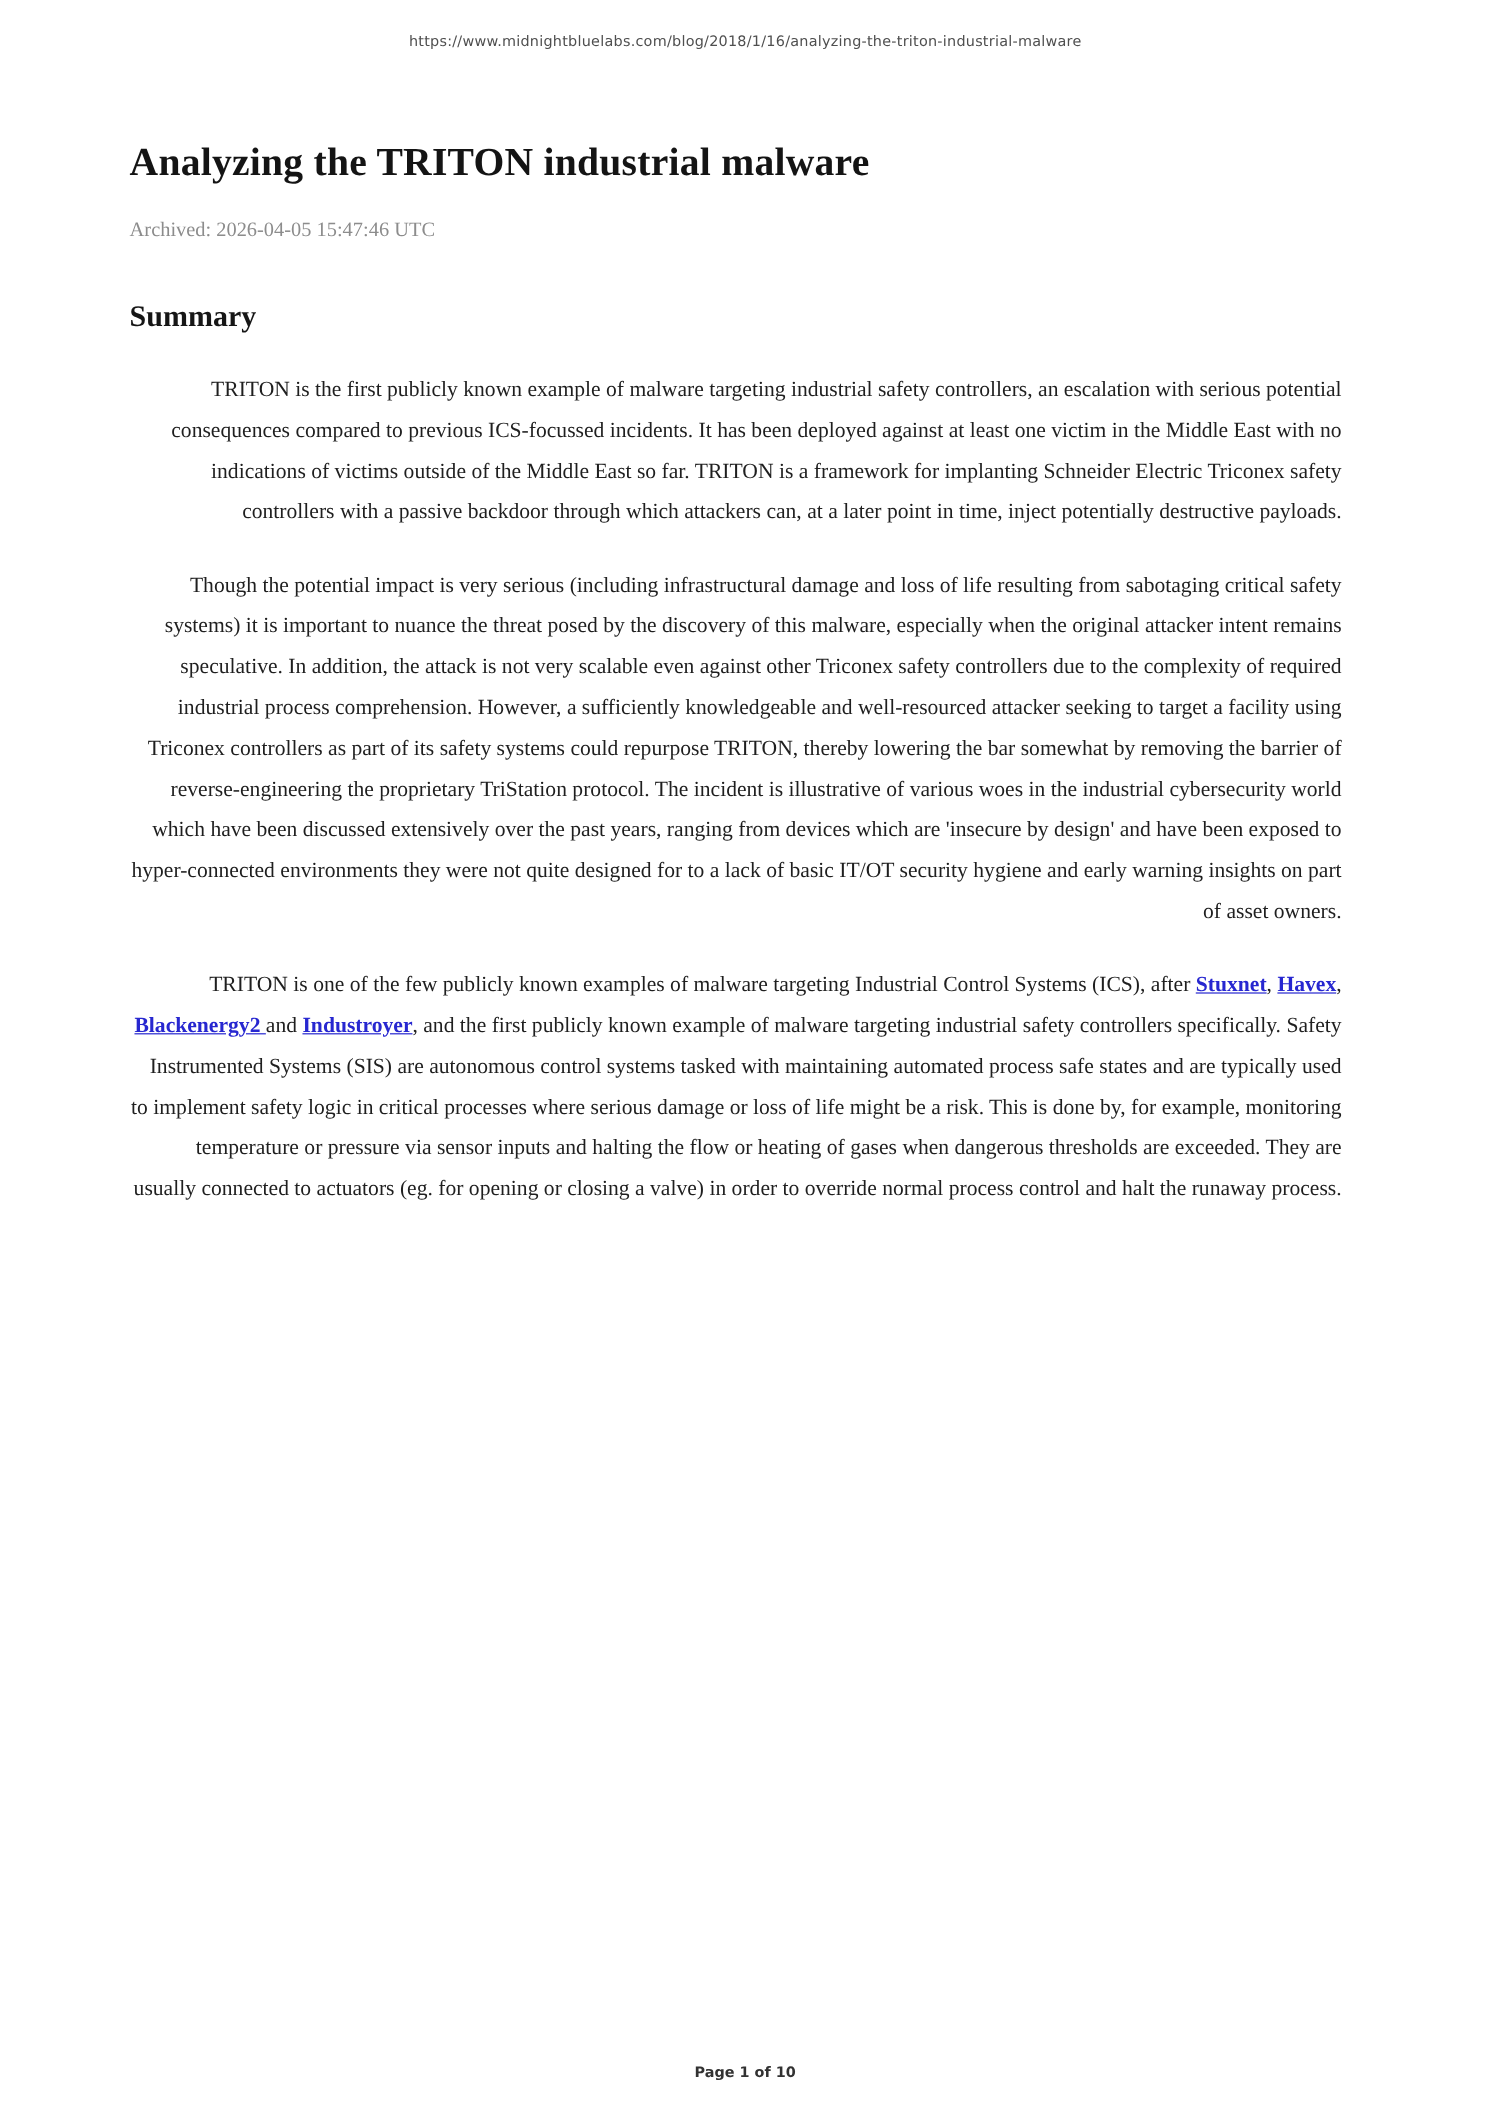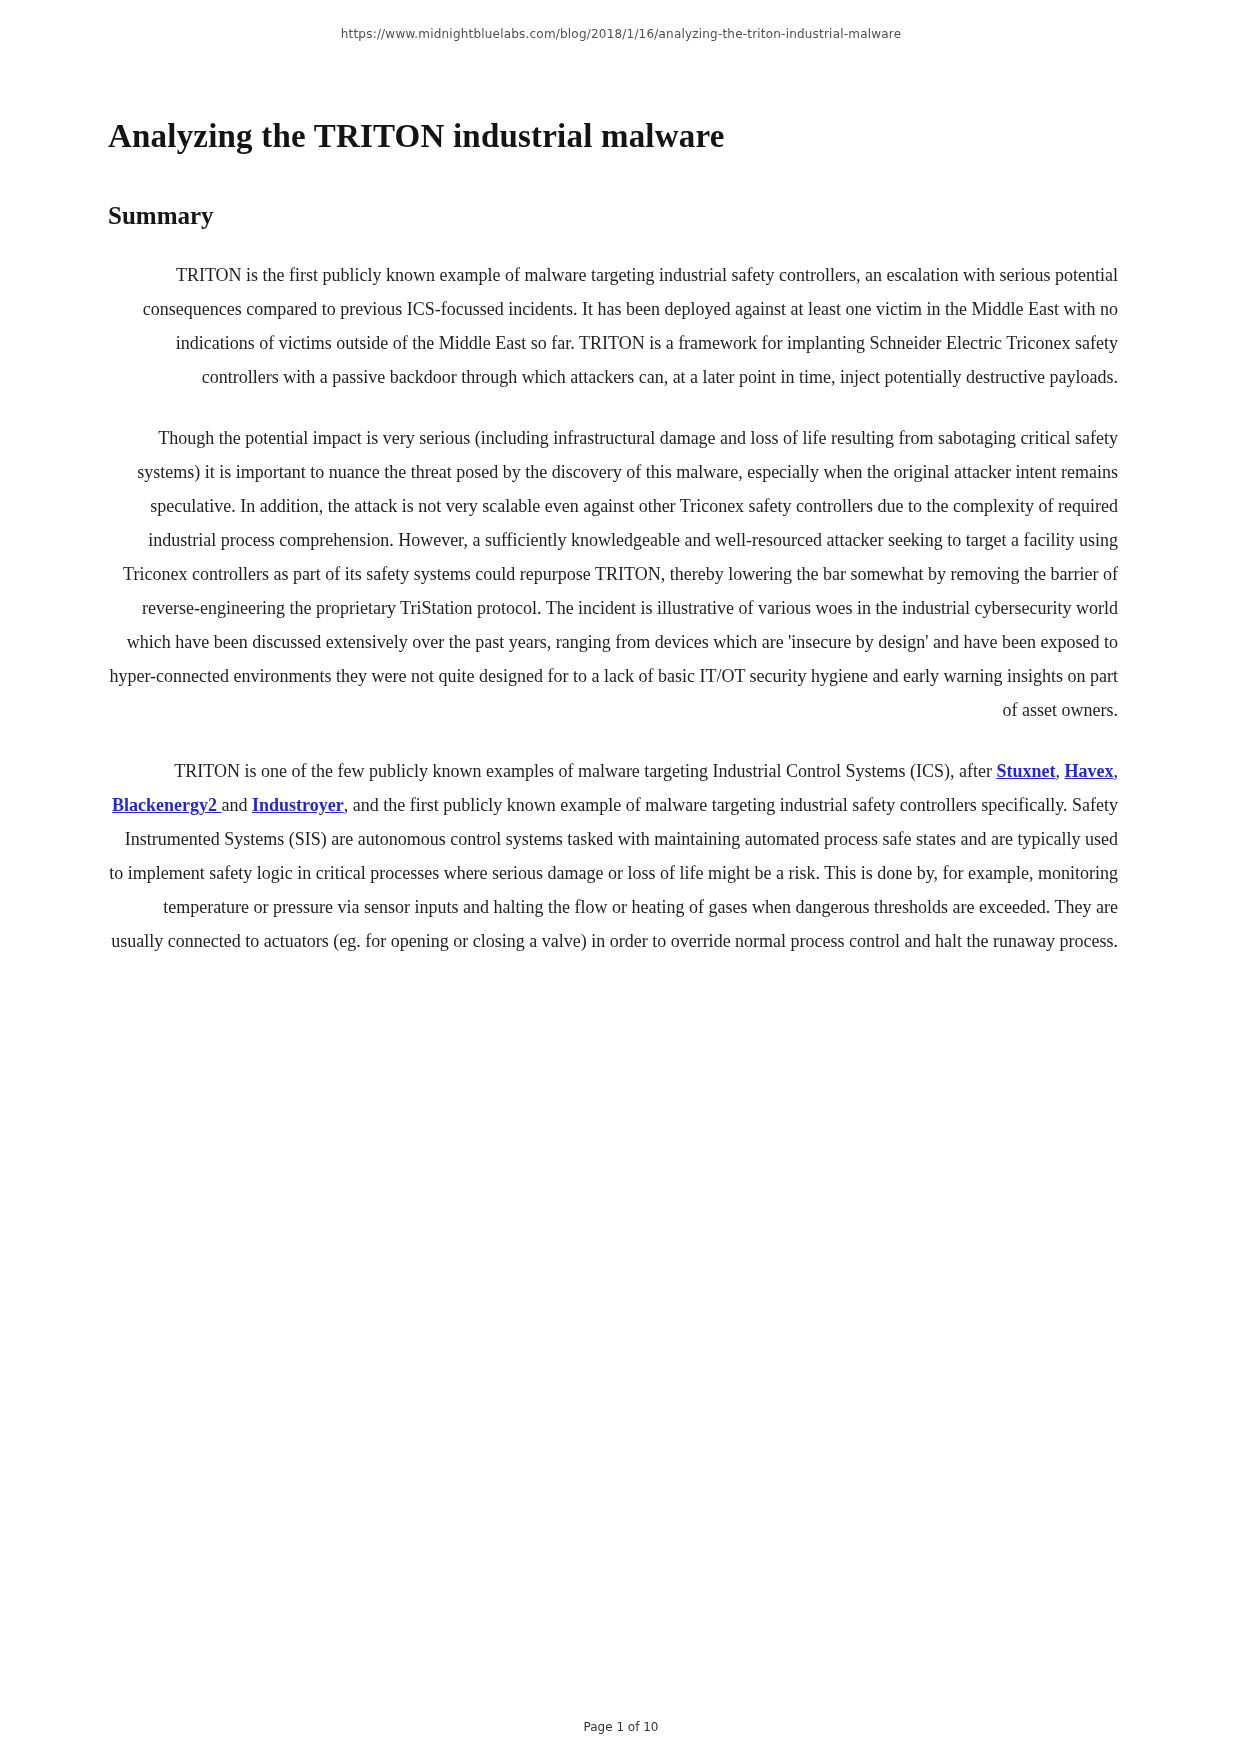--- a/index.html
+++ b/index.html
@@ -64,31 +64,33 @@
   }
   .footer {
     position: absolute;
     bottom: 22px;
     left: 0;
     width: 100%;
     text-align: center;
     font-family: "DejaVu Sans", sans-serif;
     font-size: 12px;
     color: #323232;
+    font-weight: bold;
   }
 </style>
 </head>
 <body>
 
 <div class="url-header">https://www.midnightbluelabs.com/blog/2018/1/16/analyzing-the-triton-industrial-malware</div>
 
 <div class="content">
 
   <h1 class="page-title">Analyzing the TRITON industrial malware</h1>
 
+  <div class="archived-line">Archived: 2026-04-05 15:47:46 UTC</div>
 
   <h2 class="section-heading">Summary</h2>
 
   <p class="para">TRITON is the first publicly known example of malware targeting industrial safety controllers, an escalation with serious potential consequences compared to previous ICS-focussed incidents. It has been deployed against at least one victim in the Middle East with no indications of victims outside of the Middle East so far. TRITON is a framework for implanting Schneider Electric Triconex safety controllers with a passive backdoor through which attackers can, at a later point in time, inject potentially destructive payloads.</p>
 
   <p class="para">Though the potential impact is very serious (including infrastructural damage and loss of life resulting from sabotaging critical safety systems) it is important to nuance the threat posed by the discovery of this malware, especially when the original attacker intent remains speculative. In addition, the attack is not very scalable even against other Triconex safety controllers due to the complexity of required industrial process comprehension. However, a sufficiently knowledgeable and well-resourced attacker seeking to target a facility using Triconex controllers as part of its safety systems could repurpose TRITON, thereby lowering the bar somewhat by removing the barrier of reverse-engineering the proprietary TriStation protocol. The incident is illustrative of various woes in the industrial cybersecurity world which have been discussed extensively over the past years, ranging from devices which are 'insecure by design' and have been exposed to hyper-connected environments they were not quite designed for to a lack of basic IT/OT security hygiene and early warning insights on part of asset owners.</p>
 
 
   <p class="para"><span>TRITON is one of the few publicly known examples of malware targeting Industrial Control Systems (ICS), after </span><a class="doc-link" style="color: rgb(39, 39, 208);">Stuxnet</a><span>, </span><a class="doc-link" style="color: rgb(39, 39, 208);">Havex</a><span>, </span><a class="doc-link" style="color: rgb(39, 39, 208);">Blackenergy2 </a><span>and </span><a class="doc-link" style="color: rgb(39, 39, 208);">Industroyer</a><span>, and the first publicly known example of malware targeting industrial safety controllers specifically. Safety Instrumented Systems (SIS) are autonomous control systems tasked with maintaining automated process safe states and are typically used to implement safety logic in critical processes where serious damage or loss of life might be a risk. This is done by, for example, monitoring temperature or pressure via sensor inputs and halting the flow or heating of gases when dangerous thresholds are exceeded. They are usually connected to actuators (eg. for opening or closing a valve) in order to override normal process control and halt the runaway process.</span></p>
 

